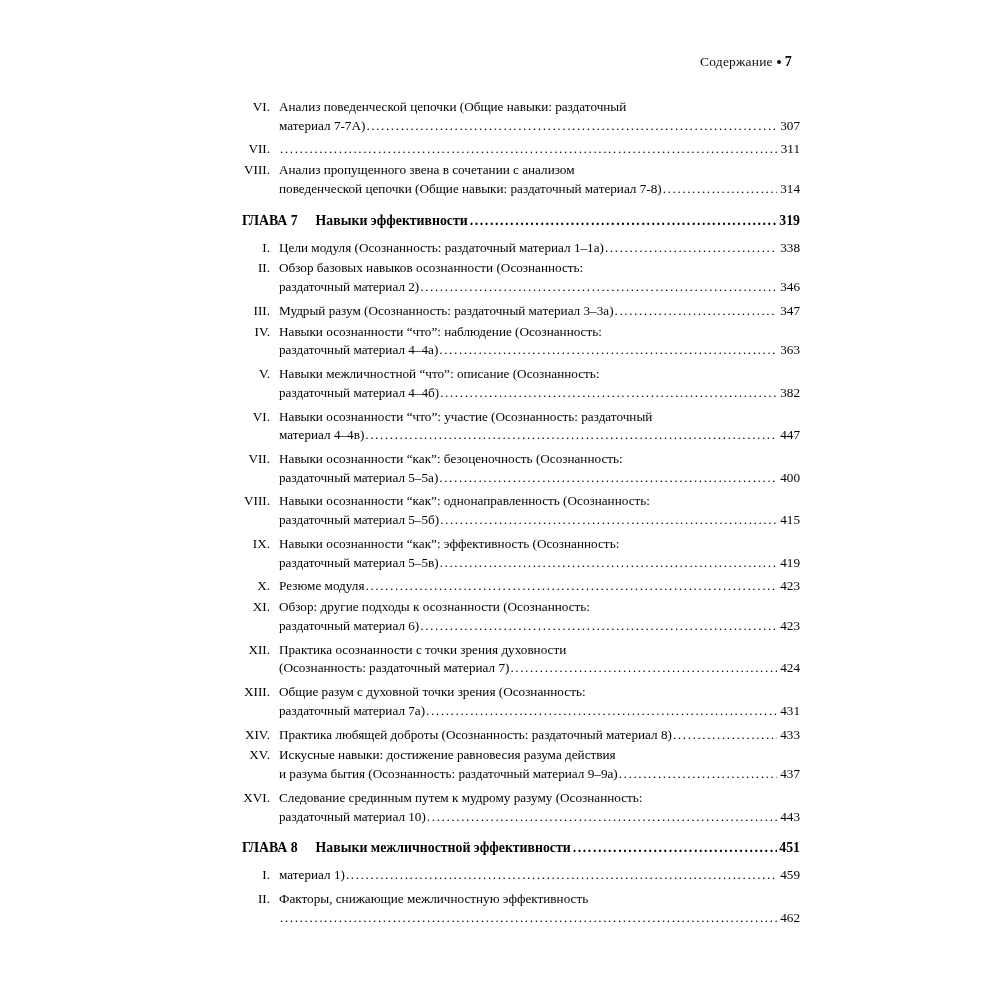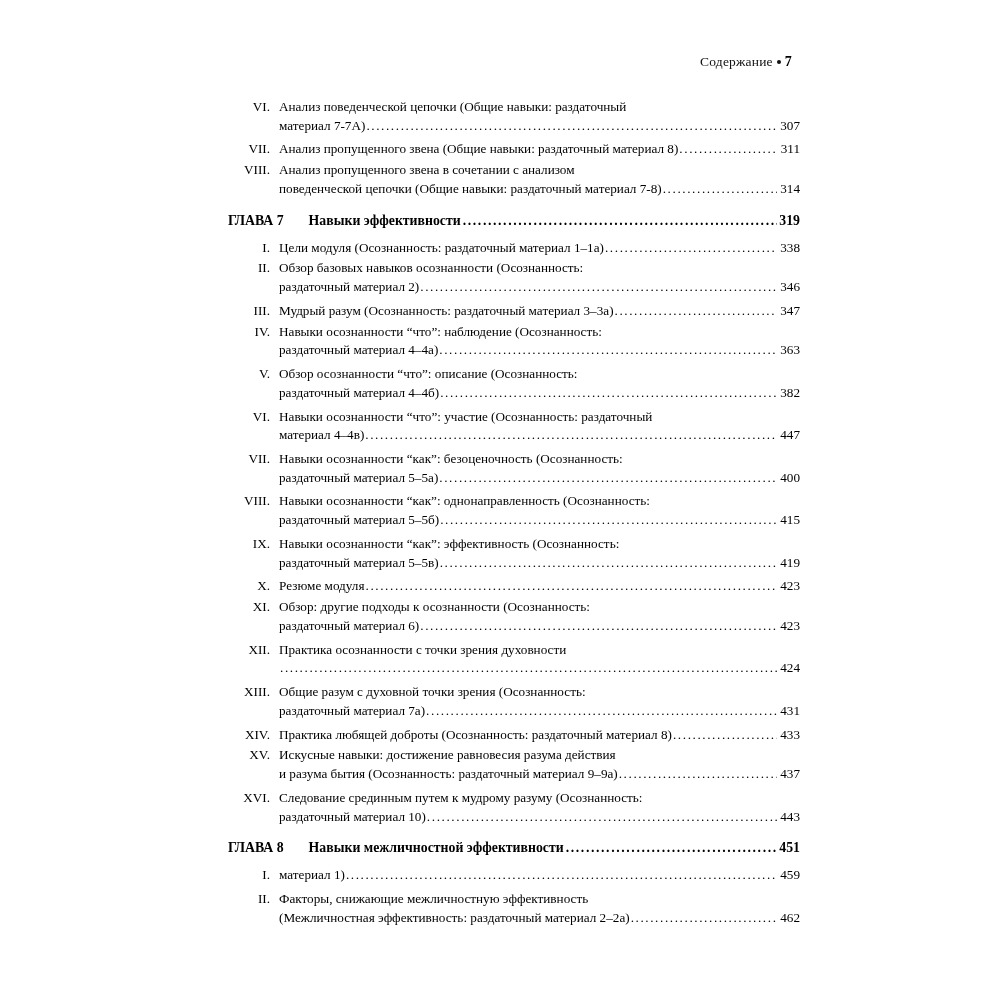--- a/index.html
+++ b/index.html
@@ -97,21 +97,22 @@
     display: flex;
     align-items: baseline;
     font-weight: bold;
     font-size: 13.8px;
     margin-top: 14px;
     margin-bottom: 10px;
     margin-left: -4px;
   }
   .chapter .ch-label {
     flex: 0 0 auto;
-    padding-right: 25px;
+    padding-right: 18px;
+    margin-left: 14px;
   }
   .chapter .ch-title { flex: 0 0 auto; white-space: pre; }
   .chapter .dots {
     flex: 1 1 auto;
     overflow: hidden;
     white-space: nowrap;
     letter-spacing: 1.6px;
     margin: 0 2px;
   }
   .chapter .pg { flex: 0 0 auto; }
@@ -141,21 +142,20 @@
             <span class="txt">материал 7-7А)</span>
             <span class="dots">...................................................................................................................................................</span>
             <span class="pg">307</span>
           </span>
         </span>
       </div>
       <div class="entry lvl1">
         <span class="num">VII.</span>
         <span class="body">
           <span class="line">
-            <span class="txt">Анализ пропущенного звена (Общие навыки: раздаточный материал 8)</span>
             <span class="dots">...................................................................................................................................................</span>
             <span class="pg">311</span>
           </span>
         </span>
       </div>
       <div class="entry lvl1 spaced">
         <span class="num">VIII.</span>
         <span class="body">
           <span class="line nodots">
             <span class="txt">Анализ пропущенного звена в сочетании с анализом</span>
@@ -222,21 +222,21 @@
             <span class="txt">раздаточный материал 4–4а)</span>
             <span class="dots">...................................................................................................................................................</span>
             <span class="pg">363</span>
           </span>
         </span>
       </div>
       <div class="entry lvl1 spaced">
         <span class="num">V.</span>
         <span class="body">
           <span class="line nodots">
-            <span class="txt">Обзор осознанности “что”: описание (Осознанность:</span>
+            <span class="txt">Навыки межличностной “что”: описание (Осознанность:</span>
             <span class="dots">...................................................................................................................................................</span>
             <span class="pg"></span>
           </span>
           <span class="line">
             <span class="txt">раздаточный материал 4–4б)</span>
             <span class="dots">...................................................................................................................................................</span>
             <span class="pg">382</span>
           </span>
         </span>
       </div>
@@ -327,20 +327,21 @@
       </div>
       <div class="entry lvl1 spaced">
         <span class="num">XII.</span>
         <span class="body">
           <span class="line nodots">
             <span class="txt">Практика осознанности с точки зрения духовности</span>
             <span class="dots">...................................................................................................................................................</span>
             <span class="pg"></span>
           </span>
           <span class="line">
+            <span class="txt">(Осознанность: раздаточный материал 7)</span>
             <span class="dots">...................................................................................................................................................</span>
             <span class="pg">424</span>
           </span>
         </span>
       </div>
       <div class="entry lvl1 spaced">
         <span class="num">XIII.</span>
         <span class="body">
           <span class="line nodots">
             <span class="txt">Общие разум с духовной точки зрения (Осознанность:</span>
@@ -412,21 +413,20 @@
       </div>
       <div class="entry lvl1 spaced">
         <span class="num">II.</span>
         <span class="body">
           <span class="line nodots">
             <span class="txt">Факторы, снижающие межличностную эффективность</span>
             <span class="dots">...................................................................................................................................................</span>
             <span class="pg"></span>
           </span>
           <span class="line">
-            <span class="txt">(Межличностная эффективность: раздаточный материал 2–2а)</span>
             <span class="dots">...................................................................................................................................................</span>
             <span class="pg">462</span>
           </span>
         </span>
       </div>
     </div>
 
 </div>
 
 </body></html>

